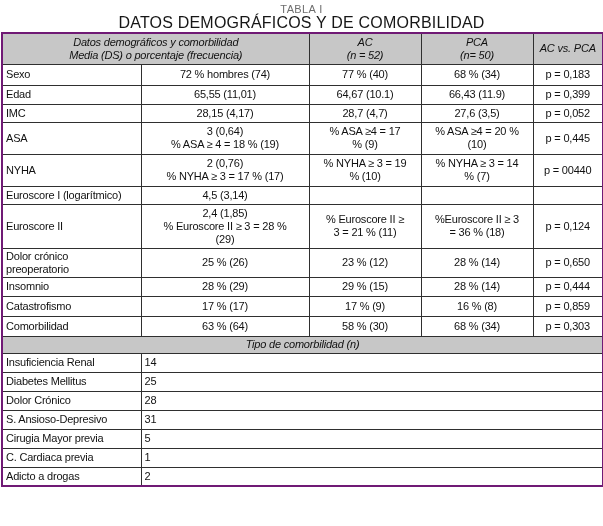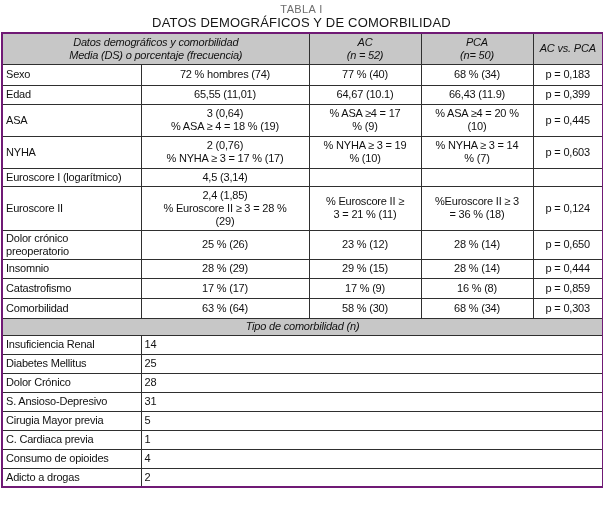--- a/index.html
+++ b/index.html
@@ -6,21 +6,21 @@
   .page{
     position:relative;
     width:603px;height:526px;
     background:#ffffff;
     font-family:"Liberation Sans","DejaVu Sans",sans-serif;
     color:#111;
     overflow:hidden;
   }
   .titles{position:absolute;top:3px;left:0;width:603px;text-align:center;}
   .t1{font-size:11px;line-height:13px;color:#6e6e6e;letter-spacing:0.4px;}
-  .t2{font-size:13px;line-height:14px;color:#161616;letter-spacing:0.2px;}
+  .t2{font-size:16px;line-height:14px;color:#161616;letter-spacing:0.2px;}
   table.main{
     position:absolute;left:1px;top:32px;
     width:601px;
     border-collapse:collapse;
     table-layout:fixed;
     border:2px solid #701a75;
   }
   table.main td{
     border:1px solid #2f2f2f;
     font-size:11px;
@@ -77,39 +77,46 @@
         <td class="c">68 % (34)</td>
         <td class="c">p = 0,183</td>
       </tr>
       <tr style="height:19px">
         <td class="lbl">Edad</td>
         <td class="c">65,55 (11,01)</td>
         <td class="c">64,67 (10.1)</td>
         <td class="c">66,43 (11.9)</td>
         <td class="c">p = 0,399</td>
       </tr>
+      <tr style="height:18px">
+        <td class="lbl">IMC</td>
+        <td class="c">28,15 (4,17)</td>
+        <td class="c">28,7 (4,7)</td>
+        <td class="c">27,6 (3,5)</td>
+        <td class="c">p = 0,052</td>
+      </tr>
       <tr style="height:32px">
         <td class="lbl">ASA</td>
         <td class="c">3 (0,64)
 % ASA ≥ 4 = 18 % (19)</td>
         <td class="c">% ASA ≥4 = 17
 % (9)</td>
         <td class="c">% ASA ≥4 = 20 %
 (10)</td>
         <td class="c">p = 0,445</td>
       </tr>
       <tr style="height:32px">
         <td class="lbl">NYHA</td>
         <td class="c">2 (0,76)
 % NYHA ≥ 3 = 17 % (17)</td>
         <td class="c">% NYHA ≥ 3 = 19
 % (10)</td>
         <td class="c">% NYHA ≥ 3 = 14
 % (7)</td>
-        <td class="c">p = 0,603</td>
+        <td class="c">p = 00440</td>
       </tr>
       <tr style="height:18px">
         <td class="lbl">Euroscore I (logarítmico)</td>
         <td class="c">4,5 (3,14)</td>
         <td class="c"></td>
         <td class="c"></td>
         <td class="c"></td>
       </tr>
       <tr style="height:44px">
         <td class="lbl">Euroscore II</td>
@@ -174,22 +181,18 @@
       </tr>
       <tr style="height:19px">
         <td class="lbl">Cirugia Mayor previa</td>
         <td colspan="4" class="open">5</td>
       </tr>
       <tr style="height:19px">
         <td class="lbl">C. Cardiaca previa</td>
         <td colspan="4" class="open">1</td>
       </tr>
       <tr style="height:19px">
-        <td class="lbl">Consumo de opioides</td>
-        <td colspan="4" class="open">4</td>
-      </tr>
-      <tr style="height:19px">
         <td class="lbl">Adicto a drogas</td>
         <td colspan="4" class="open">2</td>
       </tr>
     </tbody>
   </table>
 </div>
 
 </body></html>

